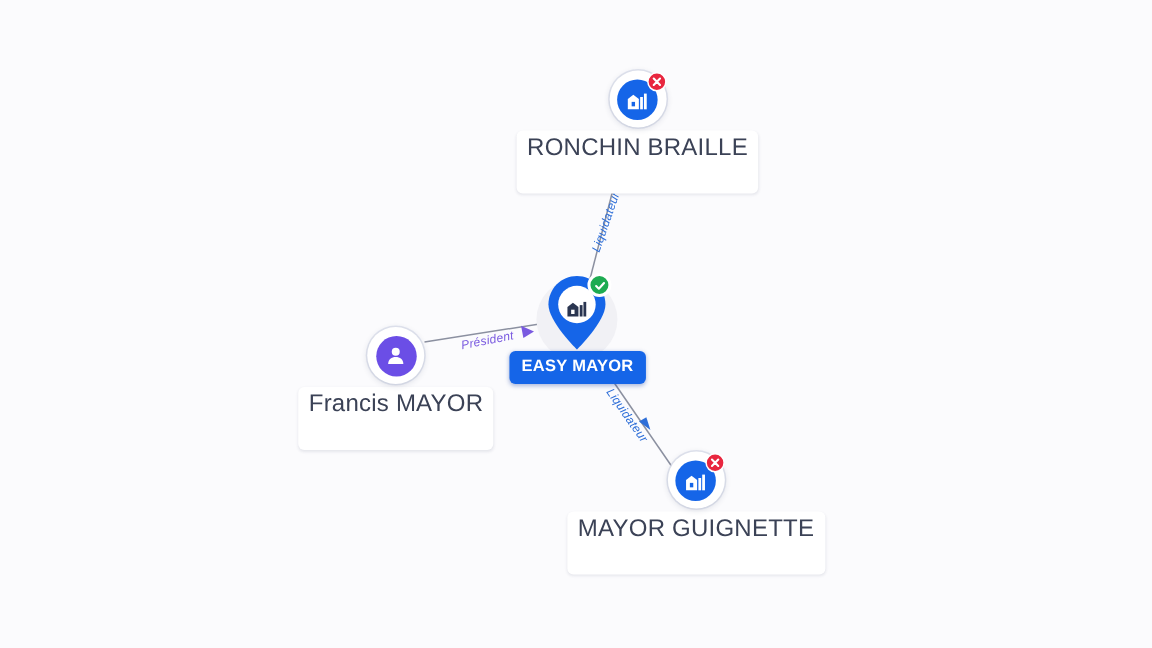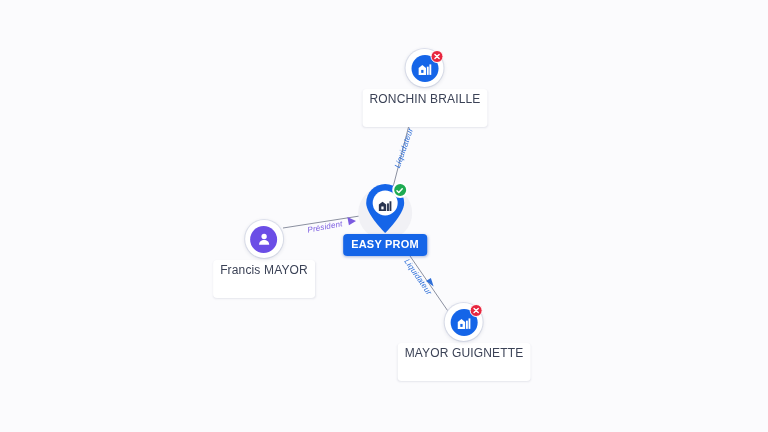--- a/index.html
+++ b/index.html
@@ -118,21 +118,21 @@
     display: flex;
     align-items: center;
     justify-content: center;
   }
 
   
   .label-plain {
     margin-top: 2px;
     background: #ffffff;
     color: #3b4256;
-    font-size: 12px;
+    font-size: 16px;
     line-height: 1;
     padding: 4px 7px 22px 7px;
     border-radius: 4px;
     white-space: nowrap;
     box-shadow: 0 1px 2px rgba(40,50,90,0.10);
     letter-spacing: 0.15px;
   }
   .label-primary {
     margin-top: 0px;
     background: #1565e8;
@@ -219,21 +219,21 @@
             <rect x="6.2" y="14.2" width="3.4" height="4.3" fill="#ffffff"></rect>
           </svg>
         </div>
         <div class="pin-badge">
           <svg width="9" height="9" viewBox="0 0 12 12">
             <path d="M2.4 6.3 L4.8 8.6 L9.4 3.6" stroke="#ffffff" stroke-width="1.9" fill="none" stroke-linecap="round" stroke-linejoin="round"></path>
           </svg>
         </div>
       </div>
     </div>
-    <div class="label-primary" style="margin-top:-6px;">EASY PROM</div>
+    <div class="label-primary" style="margin-top:-6px;">EASY MAYOR</div>
   </div>
 
   <div class="node" style="left:264px; top:259px;">
     <div class="disc-halo">
       <div class="disc" style="background:#6b4ee6;">
         <svg width="16" height="16" viewBox="0 0 24 24" fill="#ffffff">
           <circle cx="12" cy="8.2" r="4"></circle>
           <path d="M4.4 20.5 C4.4 15.8 7.8 13.4 12 13.4 C16.2 13.4 19.6 15.8 19.6 20.5 Z"></path>
         </svg>
       </div>

